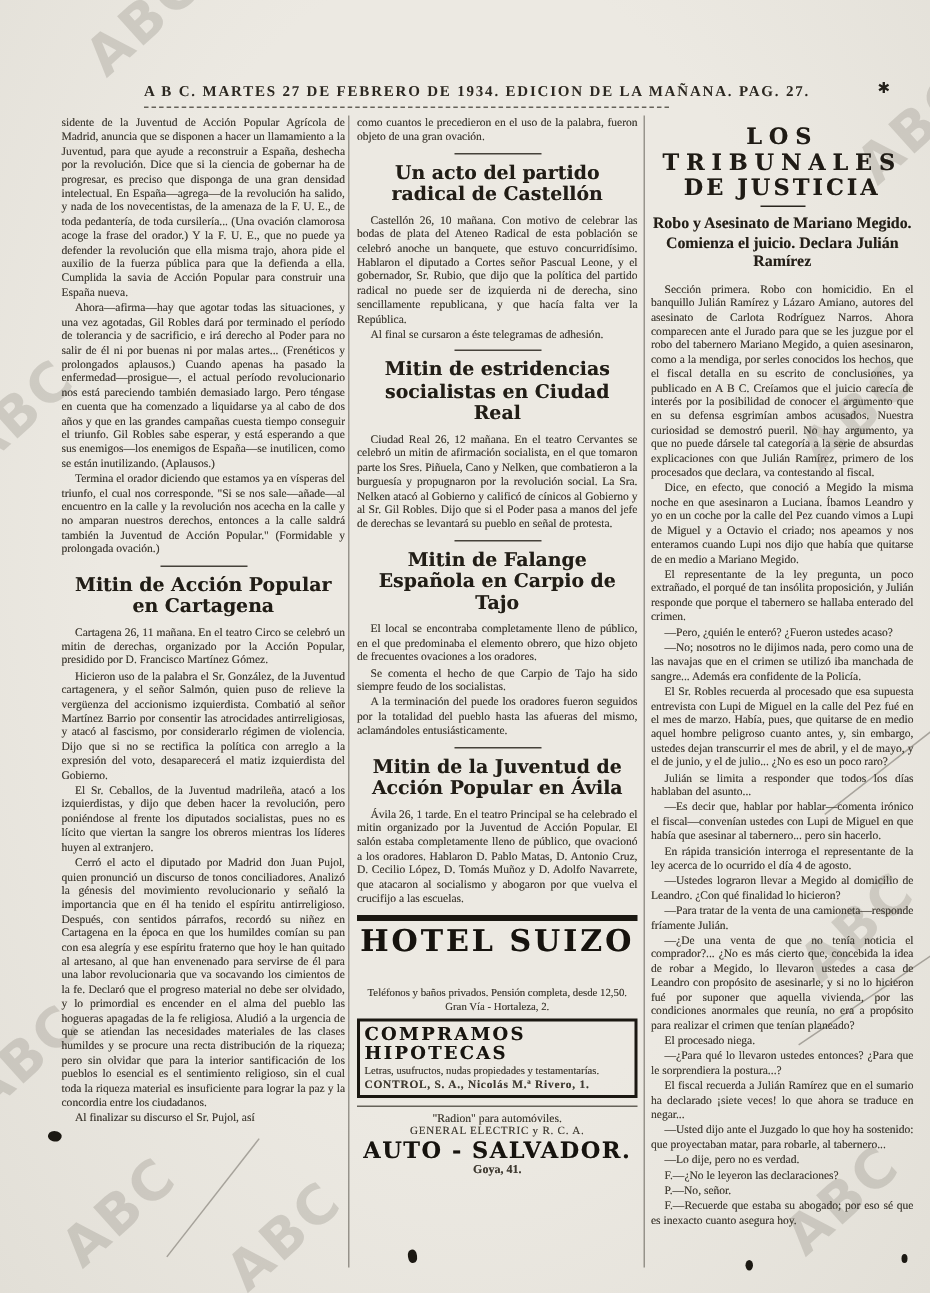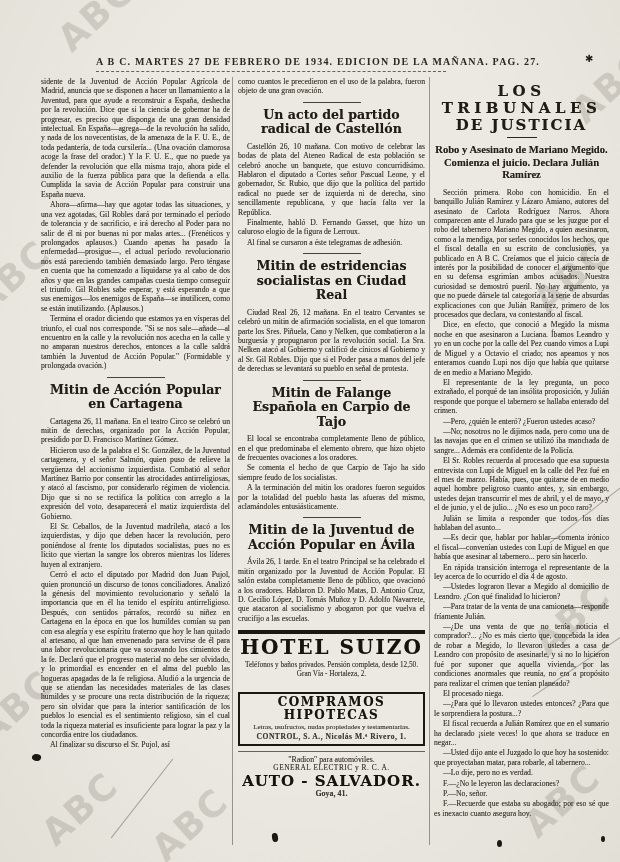--- a/index.html
+++ b/index.html
@@ -36,22 +36,22 @@
                 color:#1f1b15; font-family:"DejaVu Serif", serif; margin:0; }
   .trib-line2 { font-size:15px; line-height:17px; font-weight:bold; letter-spacing:2px; text-align:center;
                 color:#1f1b15; font-family:"DejaVu Serif", serif; margin:0 0 2px 0; }
   .deco-rule { width:30px; margin:3px auto 6px auto; border-top:1.6px solid #29251e; }
   .sub-title { font-size:10.6px; line-height:12.6px; font-weight:bold; text-align:center;
                margin:0 0 6px 0; color:#241f18; }
   
   .ad-hotel { margin-top:7px; border-top:4px solid #1b1812; padding-top:1px; text-align:center; }
   .hotel-name { font-size:20px; line-height:25px; font-weight:bold; letter-spacing:2px;
                 font-family:"DejaVu Serif", serif; color:#16130e; }
-  .hotel-details { font-size:7.2px; line-height:8.6px; text-align:center; margin-top:1px; padding:0 6px; }
-  .ad-hipotecas { border:2px solid #1b1812; margin-top:14px; padding:2px 3px 3px 3px; text-align:center; }
+  .hotel-details { font-size:7.2px; line-height:8.6px; text-align:center; margin-top:18px; padding:0 6px; }
+  .ad-hipotecas { border:2px solid #1b1812; margin-top:3px; padding:2px 3px 3px 3px; }
   .hipotecas-title { font-size:12px; line-height:13px; font-weight:bold; letter-spacing:1.5px; color:#17140f;
                      font-family:"DejaVu Serif", serif; }
   .hipotecas-details { font-size:7.1px; line-height:8.4px; margin-top:1px; }
   .hipotecas-firm { font-size:7.6px; font-weight:bold; letter-spacing:.5px; }
   .ad-auto { margin-top:5px; border-top:1px solid rgba(45,41,33,.7); padding-top:3px; text-align:center; }
   .auto-line1 { font-size:7.8px; line-height:9px; }
   .auto-line2 { font-size:7.4px; line-height:8.8px; letter-spacing:.5px; }
   .auto-name { font-size:15px; line-height:16px; font-weight:bold; letter-spacing:1px; color:#16130e;
                font-family:"DejaVu Serif", serif; display:inline; }
   .auto-addr { font-size:8px; font-weight:bold; }
@@ -117,32 +117,31 @@
   </div>
 
   <div class="divider divider-1"></div>
 
   <div class="col col-mid">
     <p class="noindent">como cuantos le precedieron en el uso de la palabra, fueron objeto de una gran ovación.</p>
 
     <div class="sep"></div>
     <h2 class="article-title">Un acto del partido radical de Castellón</h2>
     <p>Castellón 26, 10 mañana. Con motivo de celebrar las bodas de plata del Ateneo Radical de esta población se celebró anoche un banquete, que estuvo concurridísimo. Hablaron el diputado a Cortes señor Pascual Leone, y el gobernador, Sr. Rubio, que dijo que la política del partido radical no puede ser de izquierda ni de derecha, sino sencillamente republicana, y que hacía falta ver la República.</p>
-    <p>Finalmente, habló D. Fernando Gasset, que hizo un caluroso elogio de la figura de Lerroux.</p>
     <p>Al final se cursaron a éste telegramas de adhesión.</p>
 
     <div class="sep"></div>
     <h2 class="article-title">Mitin de estridencias socialistas en Ciudad Real</h2>
     <p>Ciudad Real 26, 12 mañana. En el teatro Cervantes se celebró un mitin de afirmación socialista, en el que tomaron parte los Sres. Piñuela, Cano y Nelken, que combatieron a la burguesía y propugnaron por la revolución social. La Sra. Nelken atacó al Gobierno y calificó de cínicos al Gobierno y al Sr. Gil Robles. Dijo que si el Poder pasa a manos del jefe de derechas se levantará su pueblo en señal de protesta.</p>
 
     <div class="sep"></div>
     <h2 class="article-title">Mitin de Falange Española en Carpio de Tajo</h2>
     <p>El local se encontraba completamente lleno de público, en el que predominaba el elemento obrero, que hizo objeto de frecuentes ovaciones a los oradores.</p>
     <p>Se comenta el hecho de que Carpio de Tajo ha sido siempre feudo de los socialistas.</p>
-    <p>A la terminación del mitin los oradores fueron seguidos por la totalidad del pueblo hasta las afueras del mismo, aclamándoles entusiásticamente.</p>
+    <p>A la terminación del puede los oradores fueron seguidos por la totalidad del pueblo hasta las afueras del mismo, aclamándoles entusiásticamente.</p>
 
     <div class="sep"></div>
     <h2 class="article-title">Mitin de la Juventud de Acción Popular en Ávila</h2>
     <p>Ávila 26, 1 tarde. En el teatro Principal se ha celebrado el mitin organizado por la Juventud de Acción Popular. El salón estaba completamente lleno de público, que ovacionó a los oradores. Hablaron D. Pablo Matas, D. Antonio Cruz, D. Cecilio López, D. Tomás Muñoz y D. Adolfo Navarrete, que atacaron al socialismo y abogaron por que vuelva el crucifijo a las escuelas.</p>
 
     <div class="ad-hotel">
       <div class="hotel-name">HOTEL SUIZO</div>
       <div class="hotel-details">Teléfonos y baños privados. Pensión completa, desde 12,50. Gran Vía - Hortaleza, 2.</div>
     </div>
 

